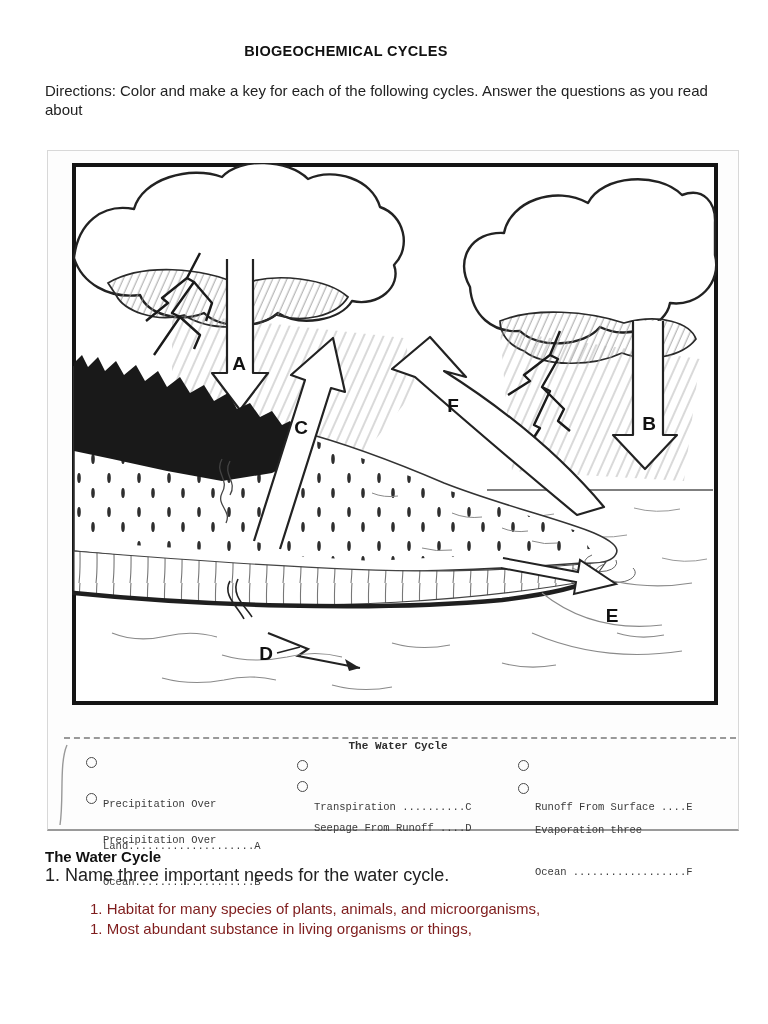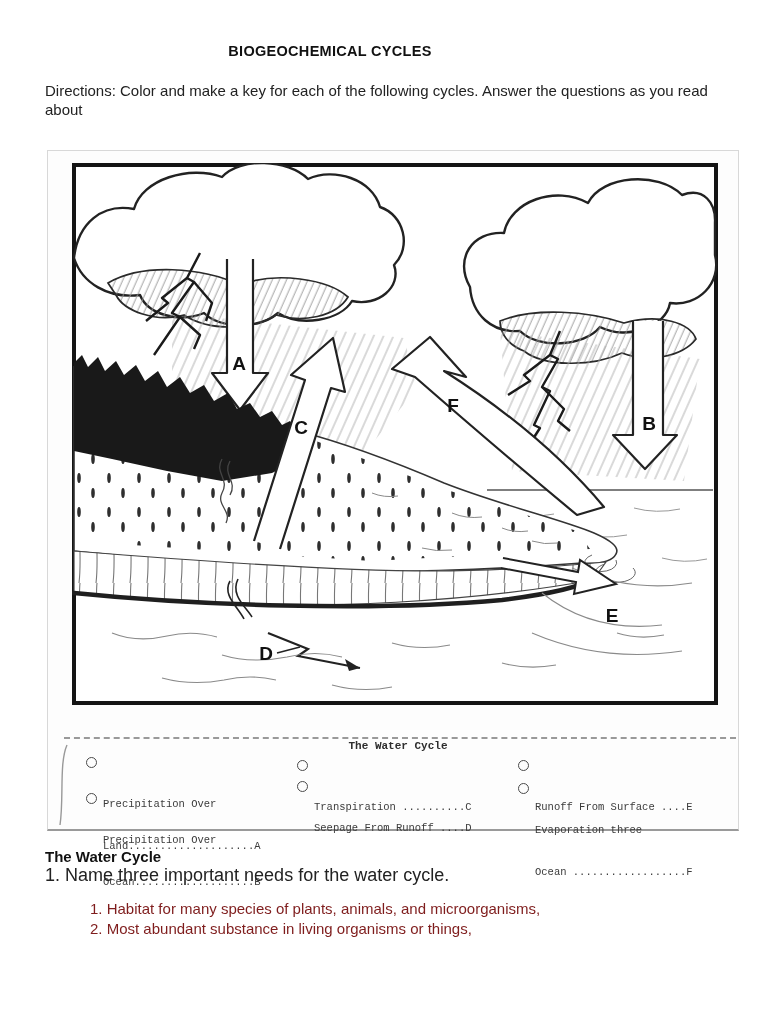--- a/index.html
+++ b/index.html
@@ -1,19 +1,19 @@
 <!DOCTYPE html>
 <html><head>
 <meta charset="utf-8">
 <style>
   html,body{margin:0;padding:0;background:#ffffff;}
   .page{position:relative;width:768px;height:1024px;background:#ffffff;overflow:hidden;
         font-family:"Liberation Sans","DejaVu Sans",sans-serif;color:#1c1c1c;}
   .doc-title{position:absolute;top:43px;left:0;width:660px;text-align:center;
-             font-size:14.5px;font-weight:bold;letter-spacing:.3px;color:#111;}
+             font-size:14.5px;font-weight:bold;letter-spacing:.3px;color:#111;padding-left:16px;}
   .directions{position:absolute;top:81px;left:45px;width:676px;font-size:15px;
               line-height:19px;color:#222;}
   
   .scan{position:absolute;left:47px;top:150px;width:690px;height:678px;background:#fdfdfd;
         border:1px solid #d8d8d8;border-bottom:2px solid #9a9a9a;}
   .diagram-svg{position:absolute;left:24px;top:12px;}
   .torn-line{position:absolute;left:16px;top:586px;width:672px;border-top:2px dashed #999;}
   .torn-curl{position:absolute;left:8px;top:592px;}
   .key-title{position:absolute;left:250px;top:589px;width:200px;text-align:center;
              font-family:"Liberation Mono","DejaVu Sans Mono",monospace;
@@ -168,17 +168,17 @@
       <div>Evaporation three</div>
       <div>Ocean ..................F</div>
     </div>
   </div>
 
   <div class="section">
     <div class="section-heading">The Water Cycle</div>
     <div class="section-question">1. Name three important needs for the water cycle.</div>
     <div class="answers">
       <div>1. Habitat for many species of plants, animals, and microorganisms,</div>
-      <div>2. Most abundant substance in living organisms or things,</div>
+      <div>1. Most abundant substance in living organisms or things,</div>
     </div>
   </div>
 
 </div>
 
 </body></html>

